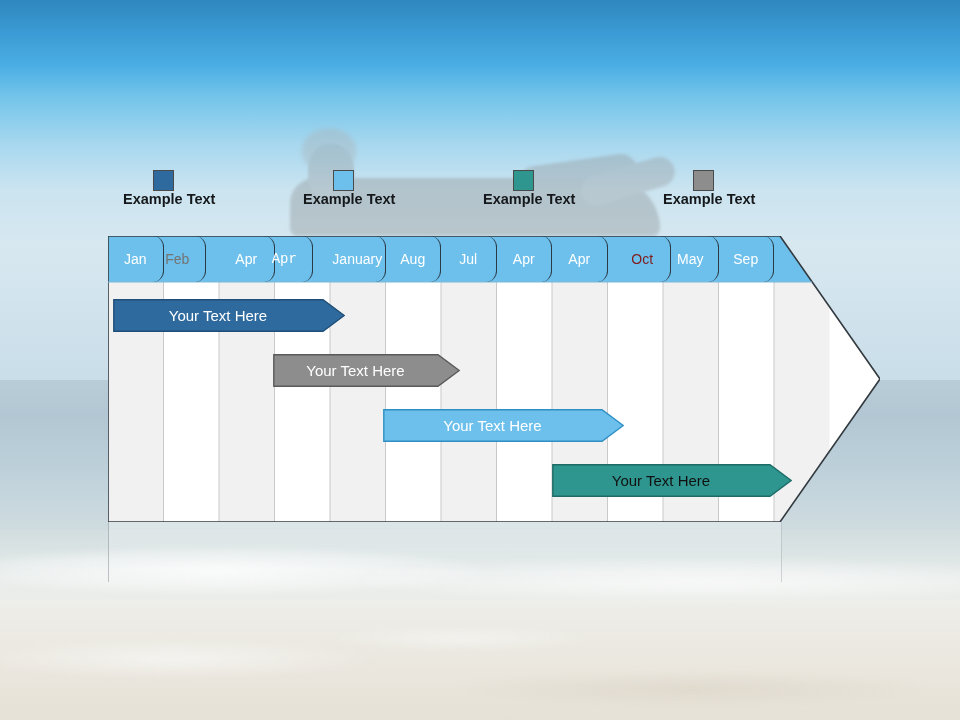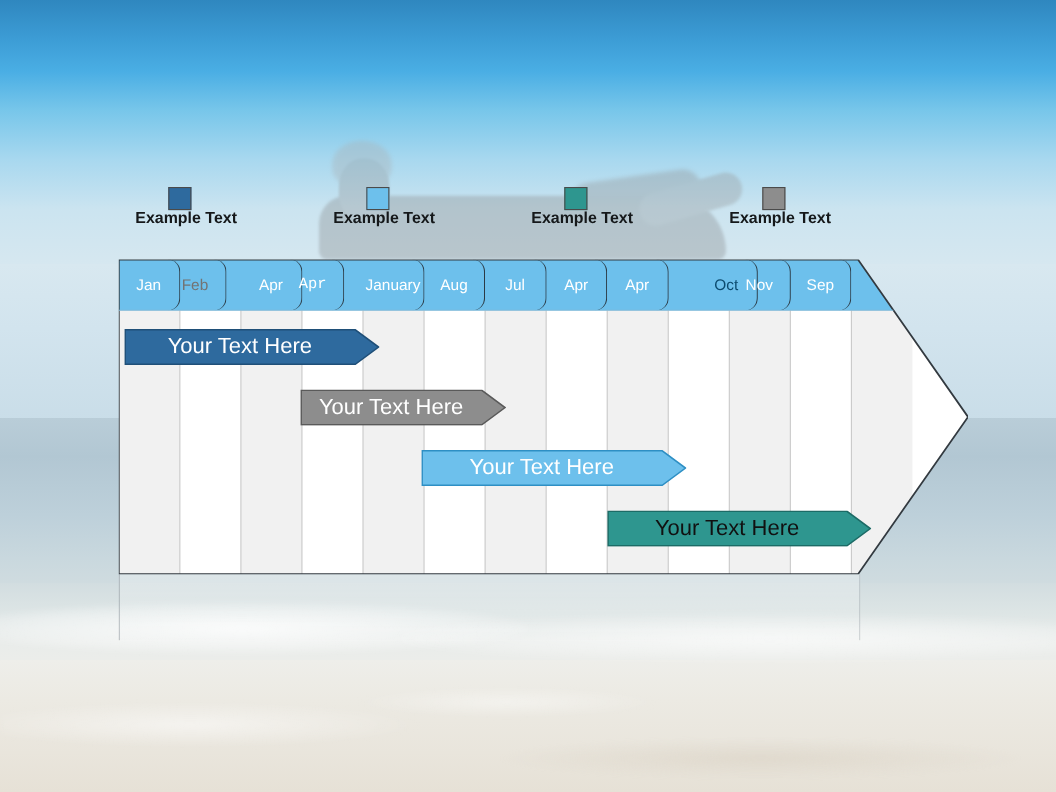--- a/index.html
+++ b/index.html
@@ -239,21 +239,21 @@
     height: 33px;
   }
   .bar svg { display: block; }
   .bar-label {
     position: absolute;
     left: 0; top: 0;
     height: 33px;
     display: flex;
     align-items: center;
     justify-content: center;
-    font-size: 20px;
+    font-size: 15px;
     white-space: nowrap;
     pointer-events: none;
   }
 </style>
 </head>
 <body>
 
 <div id="slide">
 
   <div class="bg-sky"></div>
@@ -338,22 +338,22 @@
     <div class="months">
         <div class="month-cell" style="left: 0px; width: 55.5px; color: rgb(255, 255, 255);">Jan</div>
         <div class="month-cell" style="left: 42px; width: 55.5px; color: #737373;">Feb</div>
         <div class="month-cell" style="left: 111px; width: 55.5px; color: rgb(255, 255, 255);">Apr</div>
         <div class="month-cell" style="left: 149px; width: 55.5px; color: rgb(255, 255, 255); font-family: Liberation Mono, monospace;">Apr</div>
         <div class="month-cell" style="left: 222px; width: 55.5px; color: rgb(255, 255, 255);">January</div>
         <div class="month-cell" style="left: 277.5px; width: 55.5px; color: rgb(255, 255, 255);">Aug</div>
         <div class="month-cell" style="left: 333px; width: 55.5px; color: rgb(255, 255, 255);">Jul</div>
         <div class="month-cell" style="left: 388.5px; width: 55.5px; color: rgb(255, 255, 255);">Apr</div>
         <div class="month-cell" style="left: 444px; width: 55.5px; color: rgb(255, 255, 255);">Apr</div>
-        <div class="month-cell" style="left: 525px; width: 55.5px; color: #0c4a6e;">Oct</div>
-        <div class="month-cell" style="left: 555px; width: 55.5px; color: rgb(255, 255, 255);">Nov</div>
+        <div class="month-cell" style="left: 507px; width: 55.5px; color: #7f1d1d;">Oct</div>
+        <div class="month-cell" style="left: 555px; width: 55.5px; color: rgb(255, 255, 255);">May</div>
         <div class="month-cell" style="left: 610.5px; width: 55.5px; color: rgb(255, 255, 255);">Sep</div>
       </div>
   <div class="bar" style="left: 5px; top: 63px; width: 232px;">
         <svg width="232" height="33" viewBox="0 0 232 33">
           <path d="M 0.8 0.8 L 210 0.8 L 231.2 16.5 L 210 32.2 L 0.8 32.2 Z" fill="#2E6A9E" stroke="#1F4F78" stroke-width="1.4"></path>
         </svg>
         <div class="bar-label" style="width: 210px; color: rgb(255, 255, 255);">Your  Text Here</div>
       </div>
       <div class="bar" style="left: 165px; top: 118px; width: 187px;">
         <svg width="187" height="33" viewBox="0 0 187 33">

